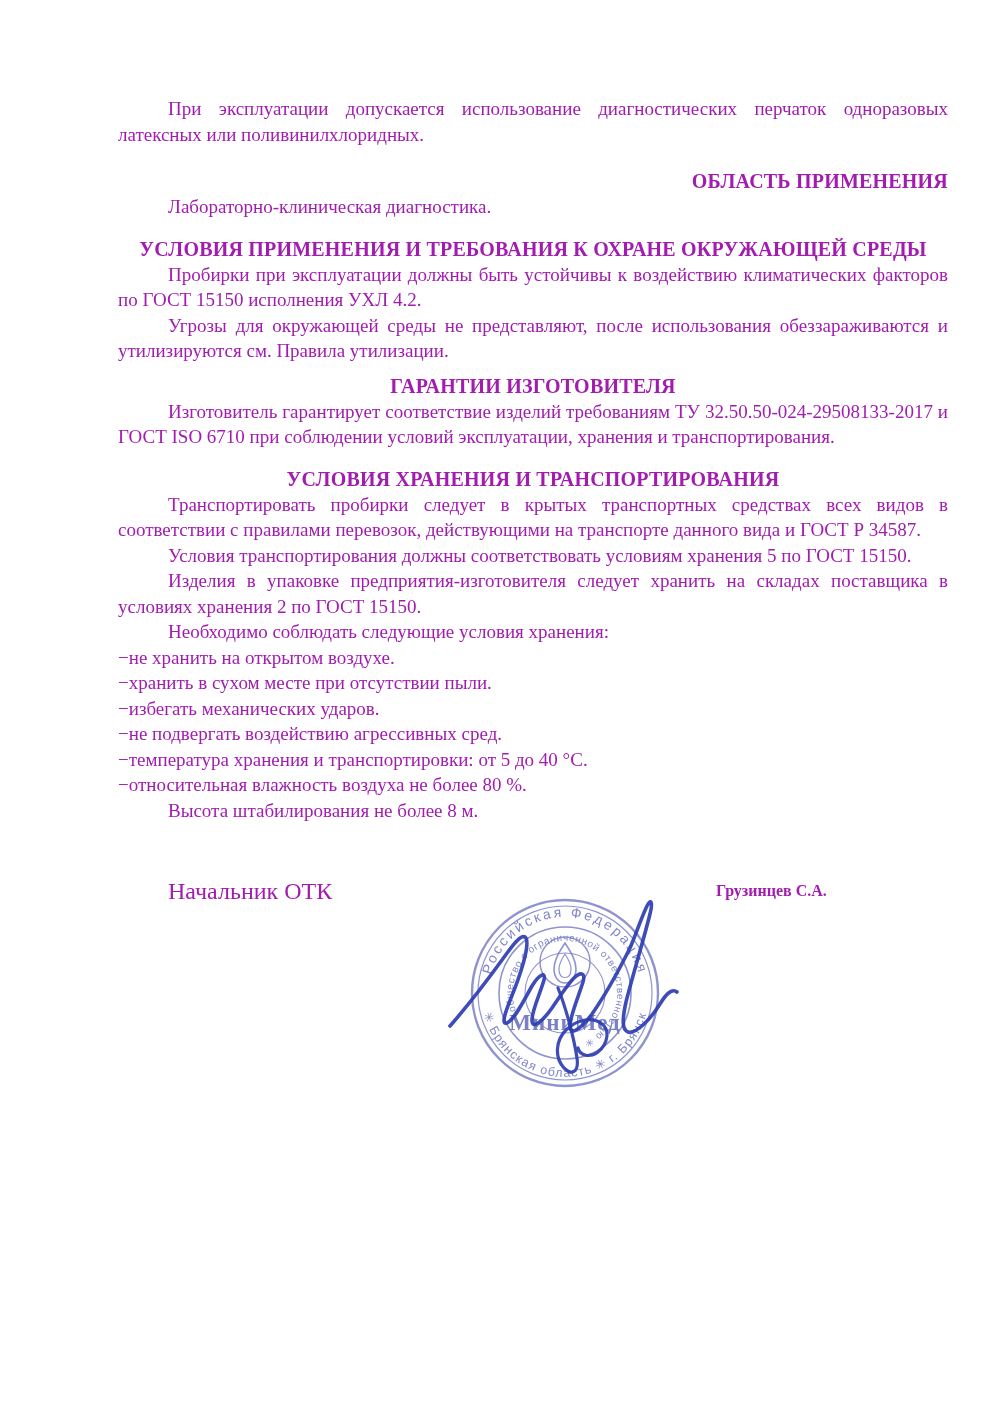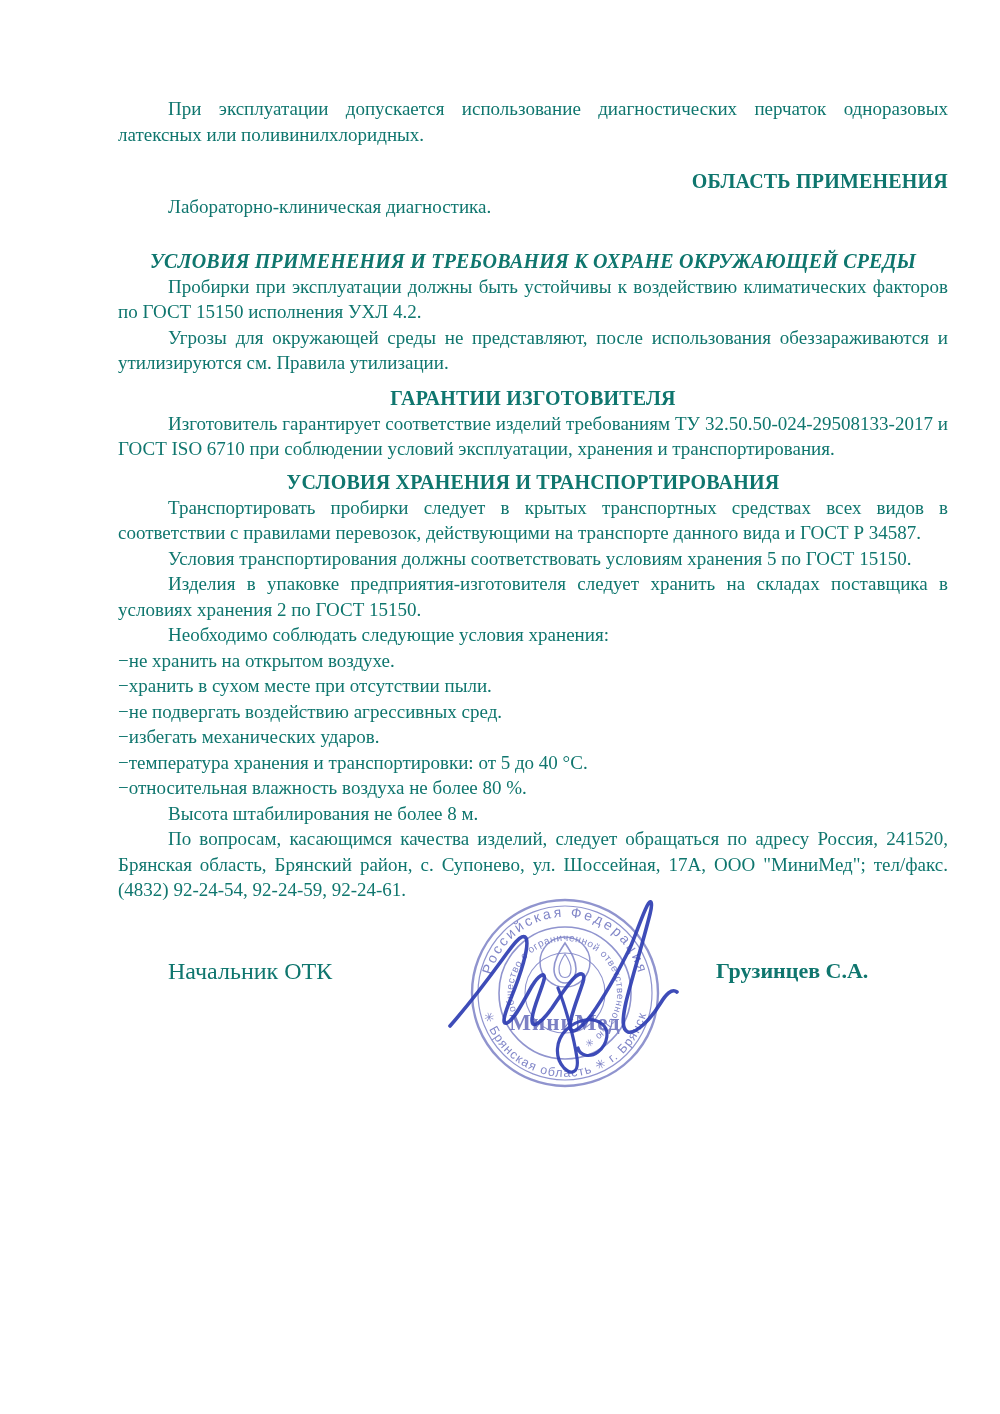--- a/index.html
+++ b/index.html
@@ -2,51 +2,51 @@
 <html><head>
 <meta charset="utf-8">
 <style>
   html,body{margin:0;padding:0;background:#e9e9e9;}
   .page{
     position:relative;
     width:1000px;height:1414px;
     margin:0 auto;
     background:#ffffff;
     font-family:"Liberation Serif", serif;
-    color:#0f766e;
+    color:#a21caf;
     overflow:hidden;
   }
   .doc{
     position:absolute;
     left:118px;top:96px;width:830px;
     font-size:19px;line-height:25.5px;
     text-align:justify;
   }
   .doc p{margin:0;}
   p.ind{text-indent:50px;}
   p.cond{text-indent:0;}
   h2{
     margin:0;
     font-size:20px;line-height:26px;
     font-weight:bold;
     text-align:center;
     letter-spacing:.2px;
   }
   .h-oblast{margin-top:21px;text-align:right;}
-  .h-usl{margin-top:28px;font-style:italic;}
+  .h-usl{margin-top:16px;}
   .h-gar{margin-top:9px;}
-  .h-hran{margin-top:7px;}
+  .h-hran{margin-top:16px;}
   .signoff{
     display:flex;
     margin-top:55px;
   }
   .signoff-left{flex:1 1 auto;margin-left:50px;}
   .signoff-title{font-weight:normal;font-size:24px;line-height:26px;}
   .dateline{font-size:19px;line-height:26px;margin-top:4px;white-space:pre;letter-spacing:.5px;}
-  .signoff-right{width:232px;font-weight:bold;font-size:22px;line-height:26px;text-align:left;}
+  .signoff-right{width:232px;font-weight:bold;font-size:16px;line-height:26px;text-align:left;}
   .seal{
     position:absolute;left:420px;top:858px;width:300px;height:250px;
     pointer-events:none;
   }
   .stamp-ring-text{font-family:"Liberation Sans", sans-serif;fill:#8186c8;}
   .stamp-shape{stroke:#8186c8;fill:none;}
   .stamp-name{
     font-family:"Liberation Serif", serif;
     font-weight:bold;fill:#7b80c4;
   }
@@ -72,27 +72,26 @@
     <p class="ind">Изготовитель гарантирует соответствие изделий требованиям ТУ 32.50.50-024-29508133-2017 и ГОСТ ISO 6710 при соблюдении условий эксплуатации, хранения и транспортирования.</p>
 
     <h2 class="h-hran">УСЛОВИЯ ХРАНЕНИЯ И ТРАНСПОРТИРОВАНИЯ</h2>
     <p class="ind">Транспортировать пробирки следует в крытых транспортных средствах всех видов в соответствии с правилами перевозок, действующими на транспорте данного вида и ГОСТ Р 34587.</p>
     <p class="ind">Условия транспортирования должны соответствовать условиям хранения 5 по ГОСТ 15150.</p>
     <p class="ind">Изделия в упаковке предприятия-изготовителя следует хранить на складах поставщика в условиях хранения 2 по ГОСТ 15150.</p>
     <p class="ind">Необходимо соблюдать следующие условия хранения:</p>
 
     <p class="cond">−не хранить на открытом воздухе.</p>
     <p class="cond">−хранить в сухом месте при отсутствии пыли.</p>
+    <p class="cond">−избегать механических ударов.</p>
     <p class="cond">−не подвергать воздействию агрессивных сред.</p>
-    <p class="cond">−избегать механических ударов.</p>
     <p class="cond">−температура хранения и транспортировки: от 5 до 40 °С.</p>
     <p class="cond">−относительная влажность воздуха не более 80 %.</p>
 
     <p class="ind">Высота штабилирования не более 8 м.</p>
-    <p class="ind">По вопросам, касающимся качества изделий, следует обращаться по адресу Россия, 241520, Брянская область, Брянский район, с. Супонево, ул. Шоссейная, 17А, ООО "МиниМед"; тел/факс. (4832) 92-24-54, 92-24-59, 92-24-61.</p>
 
     <div class="signoff">
       <div class="signoff-left">
         <div class="signoff-title">Начальник ОТК</div>
       </div>
       <div class="signoff-right">Грузинцев С.А.</div>
     </div>
 
   </div>
 

